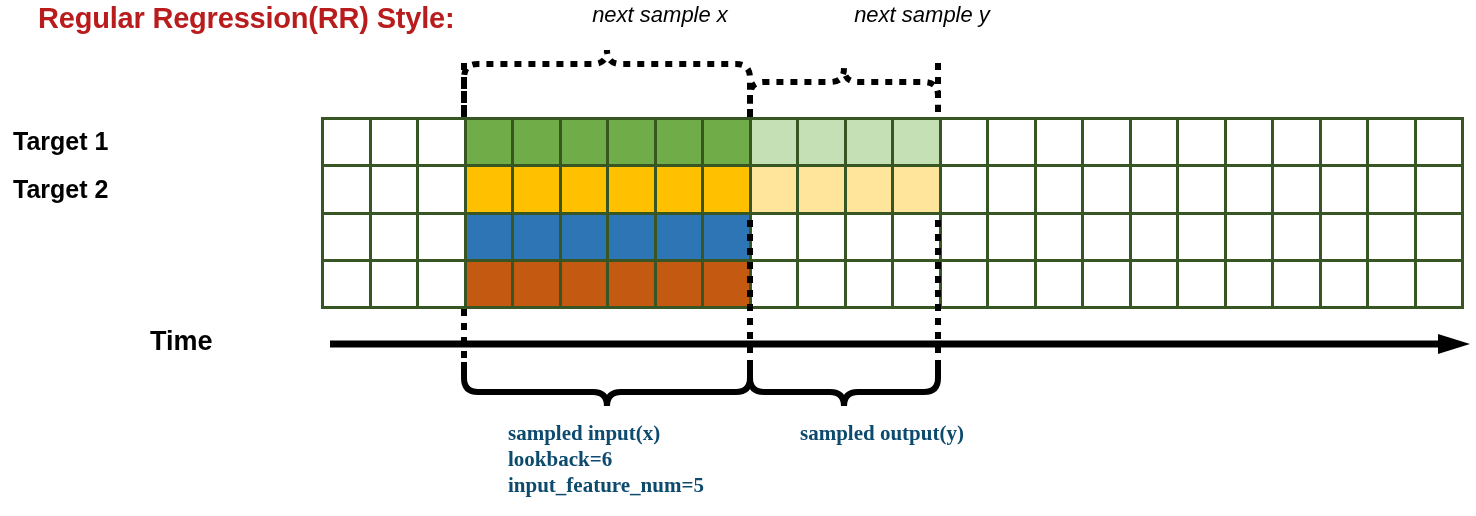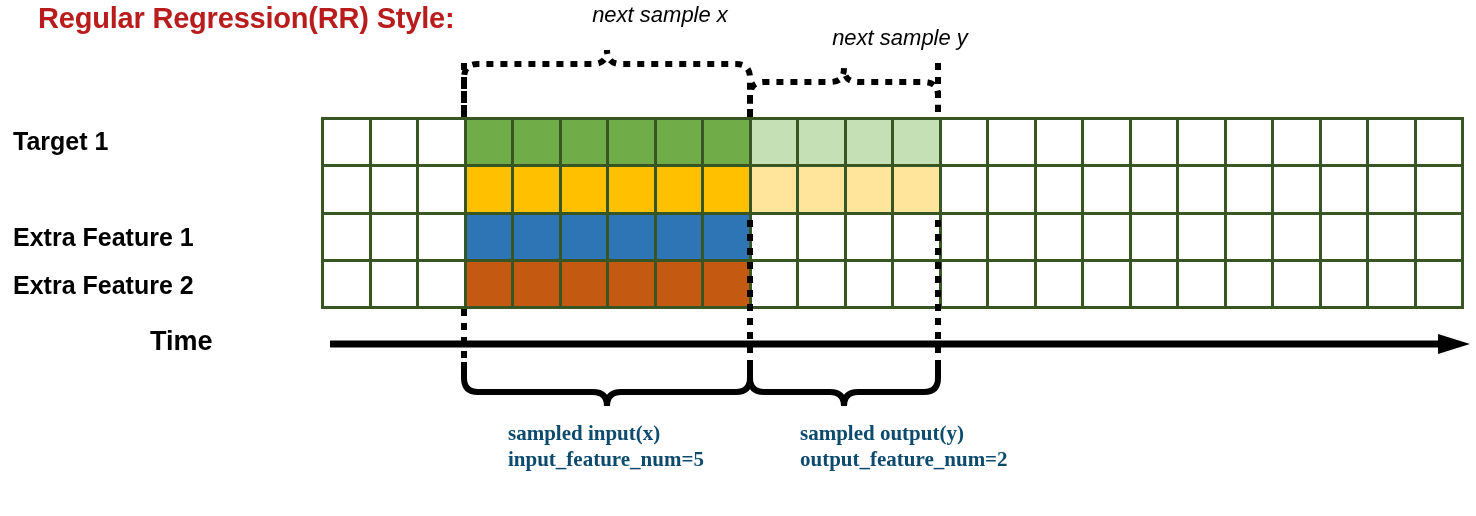--- a/index.html
+++ b/index.html
@@ -110,21 +110,21 @@
   .top-label {
     position: absolute;
     top: 2px;
     font-size: 22px;
     font-style: italic;
     color: #000000;
     white-space: nowrap;
     text-align: center;
   }
   #label-next-x { left: 560px; width: 200px; }
-  #label-next-y { left: 805px; width: 190px; margin-top: 23px; }
+  #label-next-y { left: 827px; width: 190px; }
 
   
   .bottom-note {
     position: absolute;
     top: 420px;
     font-size: 21px;
     font-weight: bold;
     color: #0c4a6e;
     line-height: 26px;
     white-space: nowrap;
@@ -136,22 +136,21 @@
 </style>
 </head>
 <body>
 
 <div id="page">
 
   <div id="title">Regular Regression(RR) Style:</div>
 
   <div id="row-labels">
     <div class="row-label" style="top:0px;">Target 1</div>
-    <div class="row-label" style="top:96px;">Extra Feature 1</div>
-    <div class="row-label" style="top:144px;">Extra Feature 2</div>
+    <div class="row-label" style="top:48px;">Target 2</div>
   </div>
 
   <div id="grid">
       <div class="cell"></div>
       <div class="cell"></div>
       <div class="cell"></div>
       <div class="cell green"></div>
       <div class="cell green"></div>
       <div class="cell green"></div>
       <div class="cell green"></div>
@@ -274,20 +273,20 @@
     <path d="M 464,362 L 464,378 Q 464,392 478,392 L 593,392 Q 607,392 607,406 Q 607,392 621,392 L 736,392 Q 750,392 750,378 L 750,362" fill="none" stroke="#000000" stroke-width="6" stroke-linecap="butt"></path>
 
     <path d="M 750,362 L 750,378 Q 750,392 764,392 L 830,392 Q 844,392 844,406 Q 844,392 858,392 L 924,392 Q 938,392 938,378 L 938,362" fill="none" stroke="#000000" stroke-width="6" stroke-linecap="butt"></path>
   </svg>
 
   <div class="top-label" id="label-next-x">next sample x</div>
   <div class="top-label" id="label-next-y">next sample y</div>
 
   <div class="bottom-note" id="note-input">
     <div>sampled input(x)</div>
+    <div>lookback=6</div>
     <div>input_feature_num=5</div>
   </div>
   <div class="bottom-note" id="note-output">
     <div>sampled output(y)</div>
-    <div>output_feature_num=2</div>
   </div>
 
 </div>
 
 </body></html>

